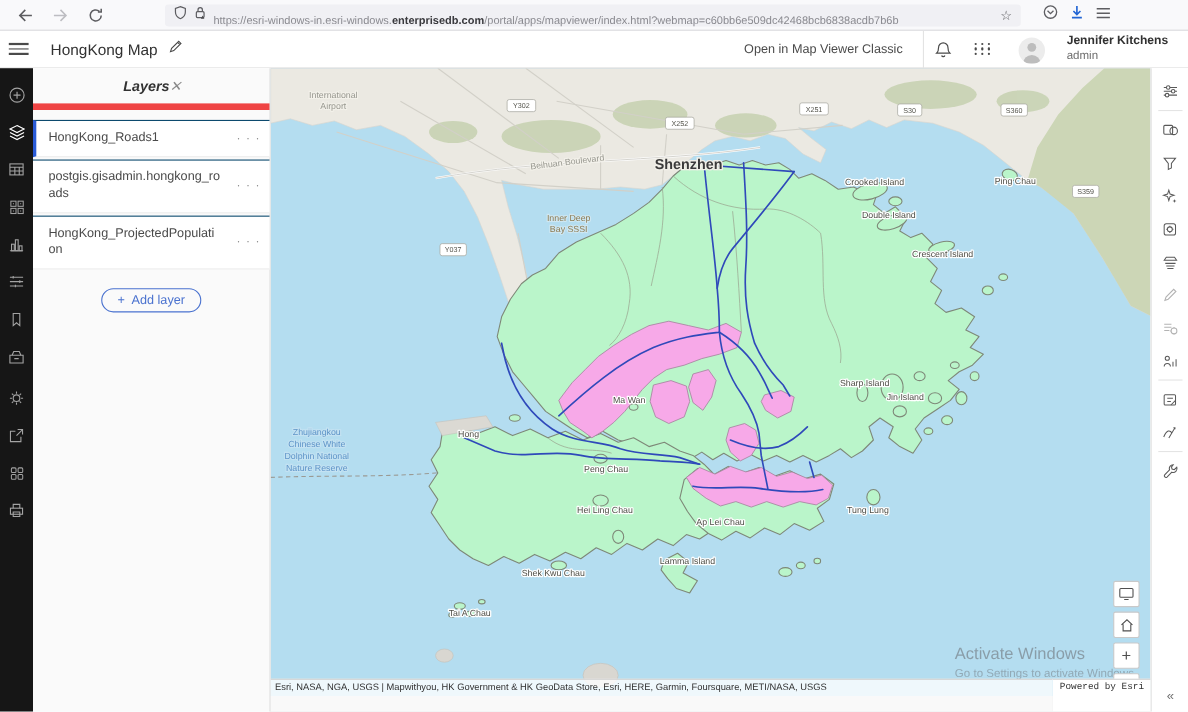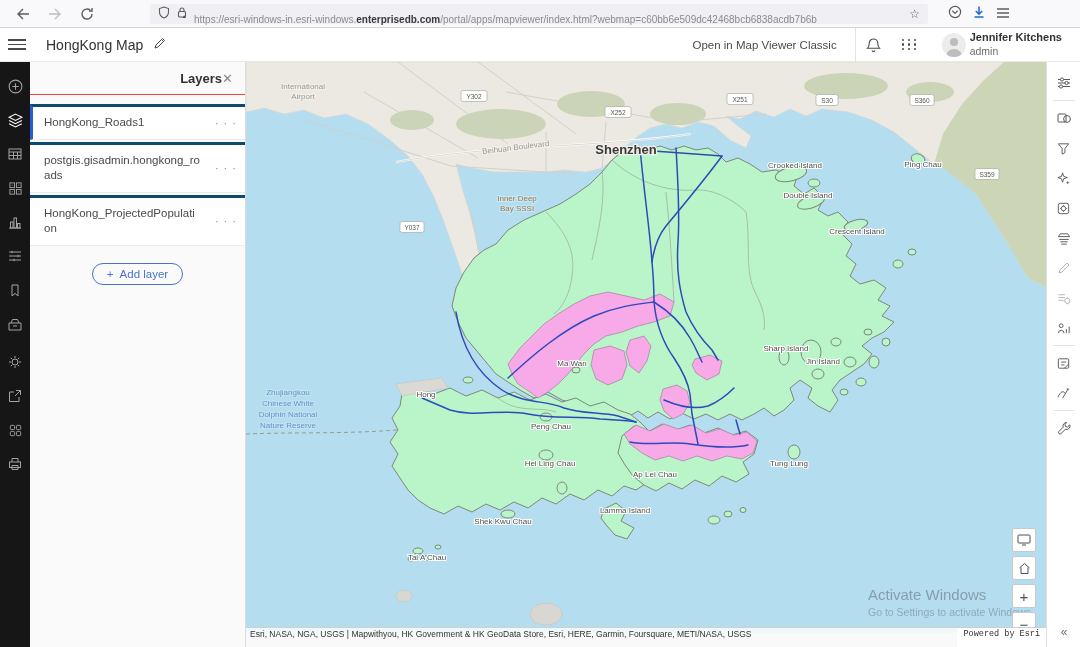--- a/index.html
+++ b/index.html
@@ -19,39 +19,39 @@
   .burger { width:18px; display:flex; flex-direction:column; gap:3px; cursor:pointer; }
   .burger i { height:1.6px; background:#4a4a4a; display:block; }
   .map-title { font-size:14px; color:#323232; margin-left:20px; }
   .edit-pencil { margin-left:10px; color:#4a4a4a; }
   .header-right { margin-left:auto; display:flex; align-items:center; height:100%; }
   .open-classic { font-size:11.5px; color:#4a4a4a; padding:0 18px; cursor:pointer; }
   .hdr-divider { width:1px; height:34px; background:#e3e3e3; }
   .hdr-ico { width:36px; height:34px; display:flex; align-items:center; justify-content:center; color:#4a4a4a; cursor:pointer; }
   .dots-grid { display:grid; grid-template-columns:repeat(3,4px); grid-gap:2px; }
   .dots-grid i { width:2.5px; height:2.5px; border-radius:50%; background:#4a4a4a; }
-  .user-chip { display:flex; align-items:center; gap:4px; padding:0 10px 0 14px; cursor:pointer; }
+  .user-chip { display:flex; align-items:flex-end; gap:20px; padding:0 10px 0 14px; cursor:pointer; }
   .avatar { width:24px; height:24px; border-radius:50%; background:#ececec; overflow:hidden; display:flex; align-items:flex-end; justify-content:center; }
   .user-name { font-size:11px; font-weight:bold; color:#323232; line-height:1.25; }
   .user-role { font-size:10.5px; color:#6d6d6d; line-height:1.2; }
 
   
   .content { display:flex; height:585px; }
 
   .left-rail { width:30px; background:#161616; display:flex; flex-direction:column; align-items:center; padding-top:9px; }
   .lr-btn { width:30px; height:30px; display:flex; align-items:center; justify-content:center; color:#a3a3a3; cursor:pointer; }
   .lr-btn.active { color:#ffffff; }
   .lr-gap { height:4px; }
 
   .layers-panel { width:216px; background:#fafafa; border-right:1px solid #dcdcdc; display:flex; flex-direction:column; }
-  .panel-head { display:flex; align-items:center; justify-content:flex-end; padding:9px 12px 8px 14px; border-bottom:1px solid #ef4444; }
+  .panel-head { display:flex; align-items:center; justify-content:center; padding:9px 12px 8px 14px; border-bottom:6px solid #ef4444;font-style:italic; }
   .panel-title { font-size:13px; font-weight:bold; color:#323232; }
   .panel-close { color:#8a8a8a; font-size:13px; cursor:pointer; line-height:1; }
   .layer-list { margin-top:9px; display:flex; flex-direction:column; }
-  .layer-item { position:relative; background:#fff; border-top:3px solid #0c4a6e; border-bottom:1px solid #ebebeb; margin-bottom:2px; padding:8px 8px 8px 14px; display:flex; align-items:center; justify-content:space-between; cursor:pointer; }
+  .layer-item { position:relative; background:#fff; border-top:1px solid #0c4a6e; border-bottom:1px solid #ebebeb; margin-bottom:2px; padding:8px 8px 8px 14px; display:flex; align-items:center; justify-content:space-between; cursor:pointer; }
   .layer-item.selected { border-left:3px solid #2a5bd7; padding-left:11px; }
   .layer-label { font-size:11.5px; color:#4a4a4a; width:156px; word-break:break-all; line-height:1.35; }
   .layer-menu { color:#8c8c8c; font-size:11px; letter-spacing:1px; cursor:pointer; }
   .add-layer-wrap { display:flex; justify-content:center; margin-top:15px; }
   .add-layer-btn { border:1px solid #4a72cf; color:#4a72cf; background:#fafafa; border-radius:13px; font-size:11.5px; padding:4px 14px; cursor:pointer; display:flex; align-items:center; gap:6px; font-family:inherit; }
 
   
   .map-wrap { position:relative; width:800px; height:585px; background:#e5e5e5; overflow:hidden; }
   .map-wrap svg.basemap { display:block; }
   text { font-family:"Liberation Sans", sans-serif; }
@@ -63,21 +63,21 @@
   .shield rect { fill:#ffffff; stroke:#aaaaa2; stroke-width:0.7; }
   .shield text { fill:#55554d; font-size:6.5px; text-anchor:middle; }
 
   .watermark { position:absolute; left:622px; top:524px; pointer-events:none; }
   .watermark .wm1 { font-size:15px; color:rgba(112,118,124,0.62); }
   .watermark .wm2 { font-size:10.5px; color:rgba(112,118,124,0.5); margin-top:3px; }
 
   .map-ctrls { position:absolute; right:10px; top:466px; display:flex; flex-direction:column; gap:4px; }
   .mc-btn { width:24px; height:24px; background:#fff; border:1px solid #c9c9c9; border-radius:2px; display:flex; align-items:center; justify-content:center; color:#4f4f4f; cursor:pointer; font-size:15px; }
 
-  .attribution { position:absolute; left:0; right:0; bottom:0; height:20px; display:flex; font-size:8.5px; color:#323232; z-index:5;margin-top:20px; }
+  .attribution { position:absolute; left:0; right:0; bottom:0; height:30px; display:flex; font-size:8.5px; color:#323232; z-index:5;margin-top:20px; }
   .attr-left { flex:1; background:rgba(255,255,255,0.78); border-top:1px solid #d0d0d0; padding:1px 4px; white-space:nowrap; overflow:hidden; }
   .attr-right { background:#ffffff; border-top:1px solid #d0d0d0; padding:1px 6px; white-space:nowrap;font-family:Liberation Mono, monospace; }
 
   .right-rail { width:34px; background:#fff; border-left:1px solid #e0e0e0; display:flex; flex-direction:column; align-items:center; padding-top:6px; position:relative; }
   .rr-btn { width:34px; height:30px; display:flex; align-items:center; justify-content:center; color:#595959; cursor:pointer; }
   .rr-btn.dim { opacity:0.45; }
   .rr-div { width:22px; height:1px; background:#e4e4e4; margin:2px 0; }
   .collapse-btn { position:absolute; bottom:8px; left:0; width:34px; text-align:center; color:#6e6e6e; font-size:12px; cursor:pointer; }
 </style>
 </head>

